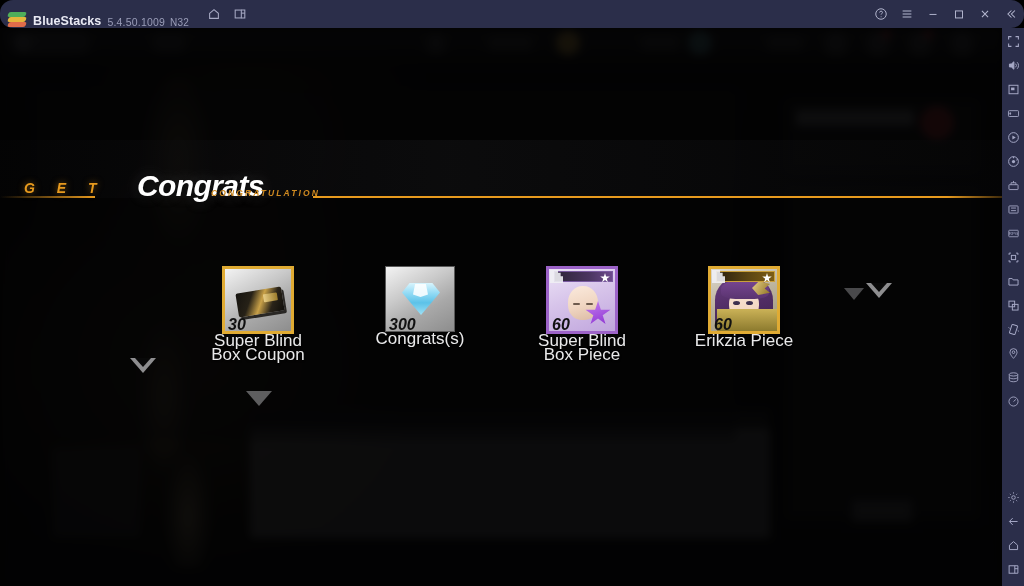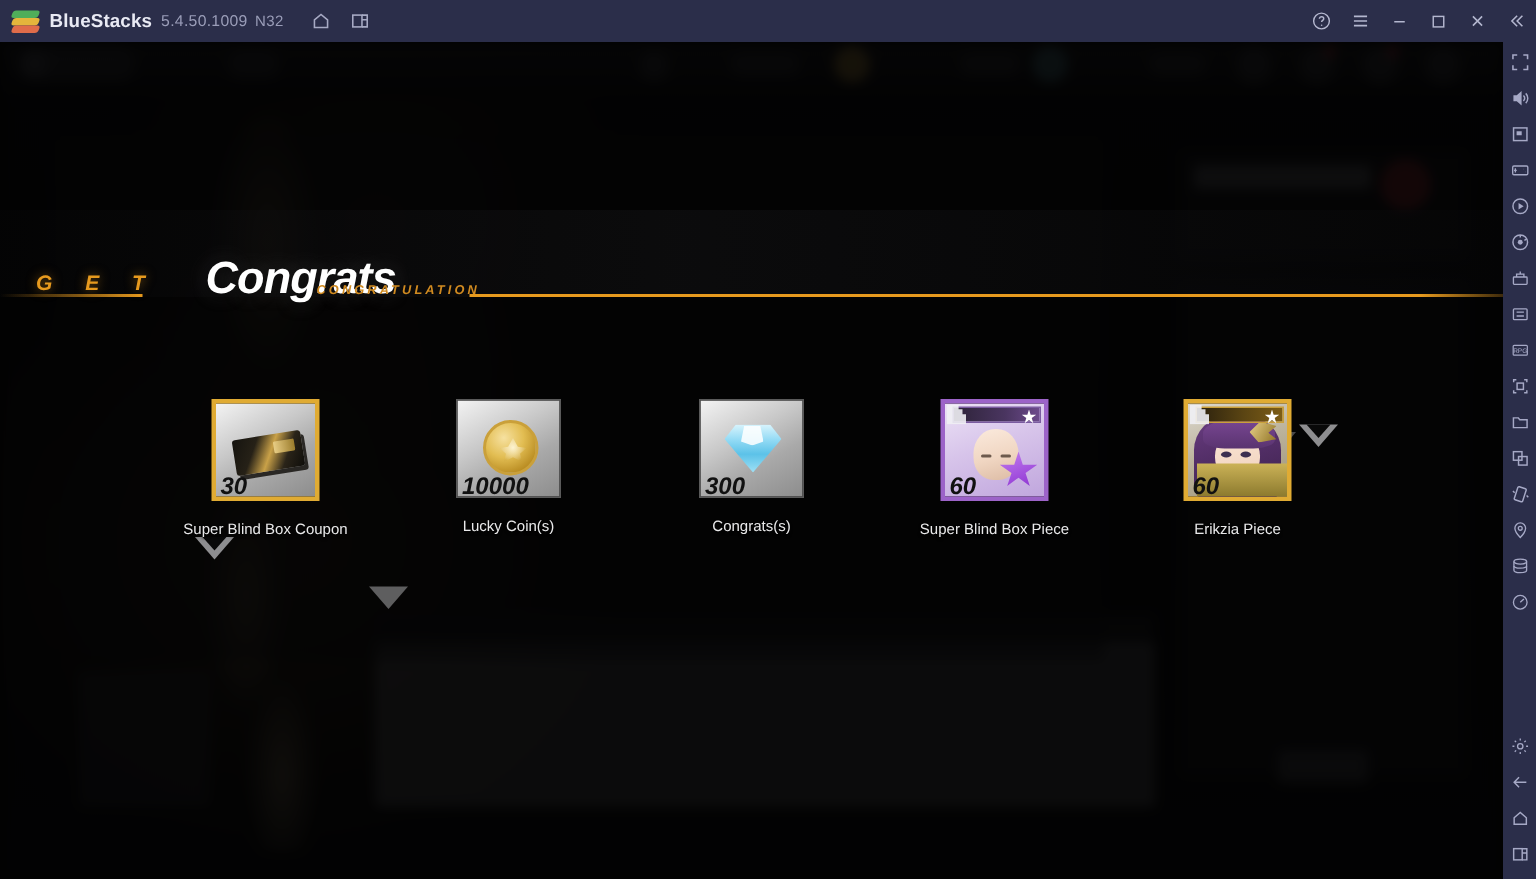--- a/index.html
+++ b/index.html
@@ -6,23 +6,24 @@
   html,body {
     width:1024px; height:586px; overflow:hidden;
     background:#000;
     font-family:"Liberation Sans", sans-serif;
   }
 
   
   #titlebar{
     position:absolute; left:0; top:0; width:1024px; height:28px;
     background:#2b2e4a;
-    display:flex; align-items:center;
+    display:flex; align-items:flex-end;
     color:#d8dae8; font-size:12px;
     user-select:none;
+    border-radius:13px;
   }
   .bs-logo{
     width:18px; height:18px; margin-left:8px; margin-right:7px;
     position:relative;
   }
   .bs-logo span{position:absolute; left:0; border-radius:2px;}
   .bs-logo .l1{top:2px;  width:18px; height:5px; background:#4fae5a; transform:skewX(-20deg);}
   .bs-logo .l2{top:7px;  width:18px; height:5px; background:#e4b63c; transform:skewX(-20deg);}
   .bs-logo .l3{top:12px; width:18px; height:5px; background:#e06c4a; transform:skewX(-20deg);}
   #app-name{font-weight:bold; font-size:12.5px; color:#e9eaf4; letter-spacing:.1px;}
@@ -123,22 +124,22 @@
   .icon-box.purple{ border:3px solid #9c63c8; width:72px; height:68px;
     background:linear-gradient(160deg,#ece2f6 0%,#d7c4ea 45%,#c0a6dd 100%);}
   .icon-box.yellow{ border:3px solid #e0ab33; width:72px; height:68px;
     background:linear-gradient(160deg,#ddd9d0 0%,#bdb49e 45%,#9b9277 100%);}
   .qty{
     position:absolute; left:3px; bottom:0px;
     font-size:16px; font-weight:bold; font-style:italic;
     color:#111; line-height:13px;
   }
   .reward-label{
-    margin-top:13px; text-align:center;
-    font-size:10px; color:#e9e9ea; line-height:13.5px;
+    margin-top:0; text-align:center;
+    font-size:17px; color:#e9e9ea; line-height:13.5px;
     text-shadow:0 1px 2px rgba(0,0,0,.9);
   }
 
   
   .art{position:absolute; inset:0;}
   
   .card-art{
     position:absolute; left:12px; top:21px; width:46px; height:24px;
     background:linear-gradient(118deg,#15130f 0%,#262117 30%,#c9a148 52%,#2a2419 74%,#0e0d0a 100%);
     transform:rotate(-9deg); border-radius:2px;
@@ -387,29 +388,20 @@
     <div class="reward">
       <div class="icon-box gold">
         <div class="art">
             <div class="card-art"></div>
           </div>
         <span class="qty">30</span>
       </div>
       <div class="reward-label">Super Blind Box Coupon</div>
     </div>
 
-    <div class="reward">
-      <div class="icon-box">
-        <div class="art">
-            <div class="coin-art"></div>
-          </div>
-        <span class="qty">10000</span>
-      </div>
-      <div class="reward-label">Lucky Coin(s)</div>
-    </div>
 
     <div class="reward">
       <div class="icon-box">
         <div class="art">
             <div class="gem-art"></div>
           </div>
         <span class="qty">300</span>
       </div>
       <div class="reward-label">Congrats(s)</div>
     </div>

